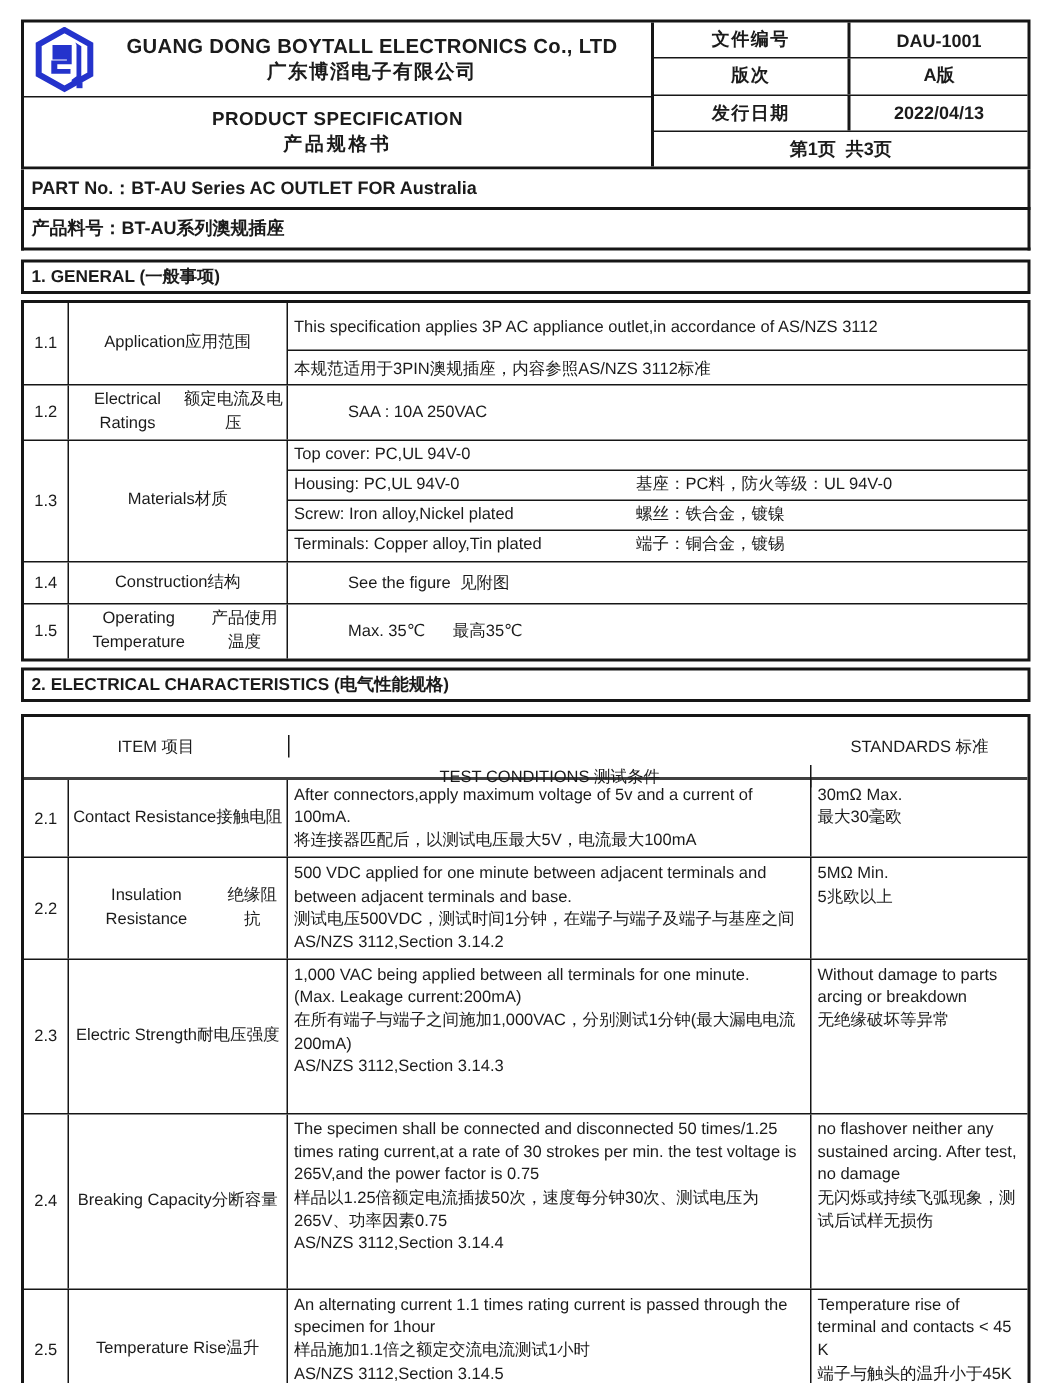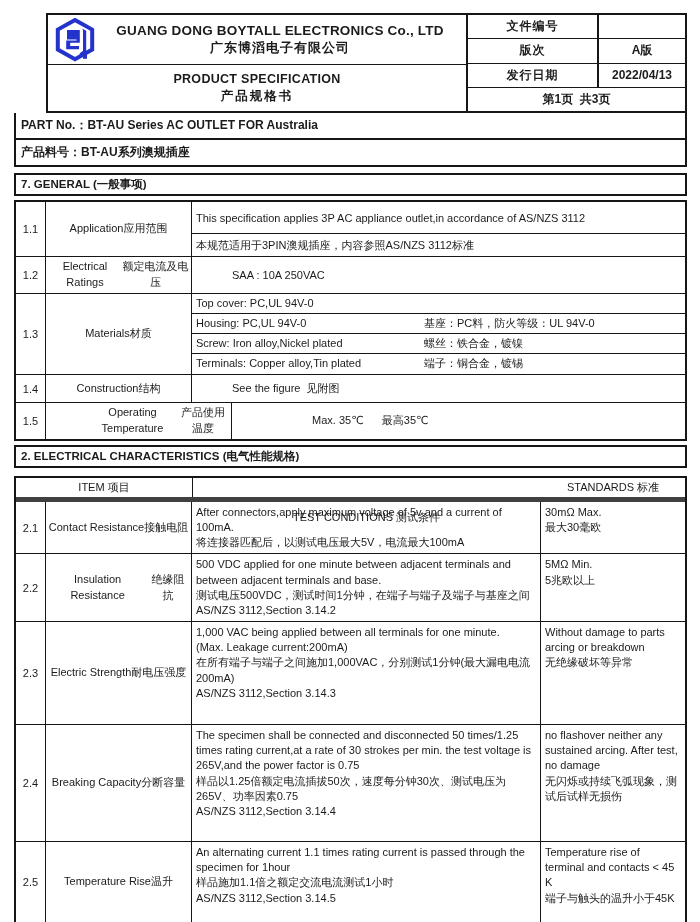--- a/index.html
+++ b/index.html
@@ -7,21 +7,21 @@
   body {
     width:700px; height:922px;
     font-family:"Liberation Sans","DejaVu Sans",sans-serif;
     color:#1b1b1b;
     -webkit-font-smoothing:antialiased;
   }
   .page { width:700px; height:922px; background:#fff; padding:13px 13px 0 14px; }
   .bx { border:2px solid #161616; background:#fff; }
 
   
-  .header-grid { display:flex; height:100px;margin-left:32px; }
+  .header-grid { display:flex; height:100px; }
   .hg-left { width:420px; border-right:2px solid #161616; display:flex; flex-direction:column; }
   .company-cell { height:50px; border-bottom:1px solid #161616; display:flex; align-items:center; padding:2px 4px; }
   .logo-wrap { width:46px; display:flex; justify-content:center; align-items:center; }
   .company-text { flex:1; text-align:center; line-height:1.25; }
   .company-en { font-size:13.5px; font-weight:bold; letter-spacing:0.2px; }
   .company-cn { font-size:13px; font-weight:bold; letter-spacing:1px; }
   .title-cell { flex:1; display:flex; flex-direction:column; justify-content:center; text-align:center; line-height:1.4; }
   .title-en { font-size:12.5px; font-weight:bold; letter-spacing:0.3px; }
   .title-cn { font-size:12.5px; font-weight:bold; letter-spacing:2px; }
   .hg-right { flex:1; display:flex; flex-direction:column; }
@@ -44,24 +44,24 @@
   .c-num { width:30px; border-right:1px solid #161616; display:flex; align-items:center; justify-content:center; font-size:11px; }
   .c-item { width:146px; border-right:1px solid #161616; display:flex; flex-direction:row; align-items:center; justify-content:center; text-align:center; font-size:11px; line-height:1.45; padding:2px; }
   .c-val { flex:1; display:flex; flex-direction:column; font-size:11px; }
   .sub-line { display:flex; align-items:center; border-bottom:1px solid #161616; padding:2px 4px; }
   .sub-line:last-child { border-bottom:none; }
   .sub-h33 { min-height:32px; } .sub-h23 { min-height:22px; }
   .pair-line { display:flex; align-items:center; border-bottom:1px solid #161616; min-height:20px; padding:0 4px; line-height:1.25; }
   .pair-line:last-child { border-bottom:none; }
   .pair-en { width:228px; } .pair-cn { flex:1; }
   .single { align-items:center; display:flex; padding:2px 4px; flex:1;margin-left:36px; }
-  .r12 { min-height:37px; } .r14 { min-height:28px; } .r15 { min-height:32px;gap:40px; }
-
-  
-  .t2-head { display:flex; border-bottom:5px solid #404040; height:24px; font-size:11px; }
+  .r12 { min-height:37px; } .r14 { min-height:28px; } .r15 { min-height:32px; }
+
+  
+  .t2-head { display:flex; border-bottom:2px solid #404040; height:42px; font-size:11px;align-items:center; }
   .h-item { width:177px; border-right:1px solid #161616; display:flex; align-items:center; justify-content:center; }
   .h-cond { flex:1; border-right:1px solid #161616; display:flex; align-items:center; justify-content:center;margin-top:40px; }
   .h-std { width:144px; display:flex; align-items:center; justify-content:center; }
   .c-cond { flex:1; border-right:1px solid #161616; font-size:11px; line-height:1.38; padding:3px 4px; }
   .c-std { width:144px; font-size:11px; line-height:1.38; padding:3px 4px; }
   .h21 { min-height:49px; } .h22 { min-height:62px; } .h23x { min-height:103px; } .h24 { min-height:117px; } .h25 { min-height:80px; }
 </style>
 </head>
 <body>
 
@@ -84,41 +84,42 @@
         </div>
       </div>
       <div class="title-cell">
         <div class="title-en">PRODUCT SPECIFICATION</div>
         <div class="title-cn">产品规格书</div>
       </div>
     </div>
     <div class="hg-right">
       <div class="meta-row">
         <div class="meta-label">文件编号</div>
+        <div class="meta-value">DAU-1001</div>
       </div>
       <div class="meta-row">
         <div class="meta-label">版次</div>
         <div class="meta-value">A版</div>
       </div>
       <div class="meta-row">
         <div class="meta-label">发行日期</div>
         <div class="meta-value">2022/04/13</div>
       </div>
       <div class="meta-row">
         <div class="meta-value">第1页&nbsp;&nbsp;共3页</div>
       </div>
     </div>
   </div>
 
   <div class="part-row bx" style="border-top:none;">PART No.：BT-AU Series AC OUTLET FOR Australia</div>
   <div class="pn-row bx" style="border-top:none;">产品料号：BT-AU系列澳规插座</div>
 
   <div class="gap6"></div>
 
-  <div class="sec-title bx">7. GENERAL (一般事项)</div>
+  <div class="sec-title bx">1. GENERAL (一般事项)</div>
   <div class="gap4"></div>
 
   <div class="spec-table bx">
 
     <div class="t-row">
       <div class="c-num">1.1</div>
       <div class="c-item">
         <div>Application</div>
         <div>应用范围</div>
       </div>

